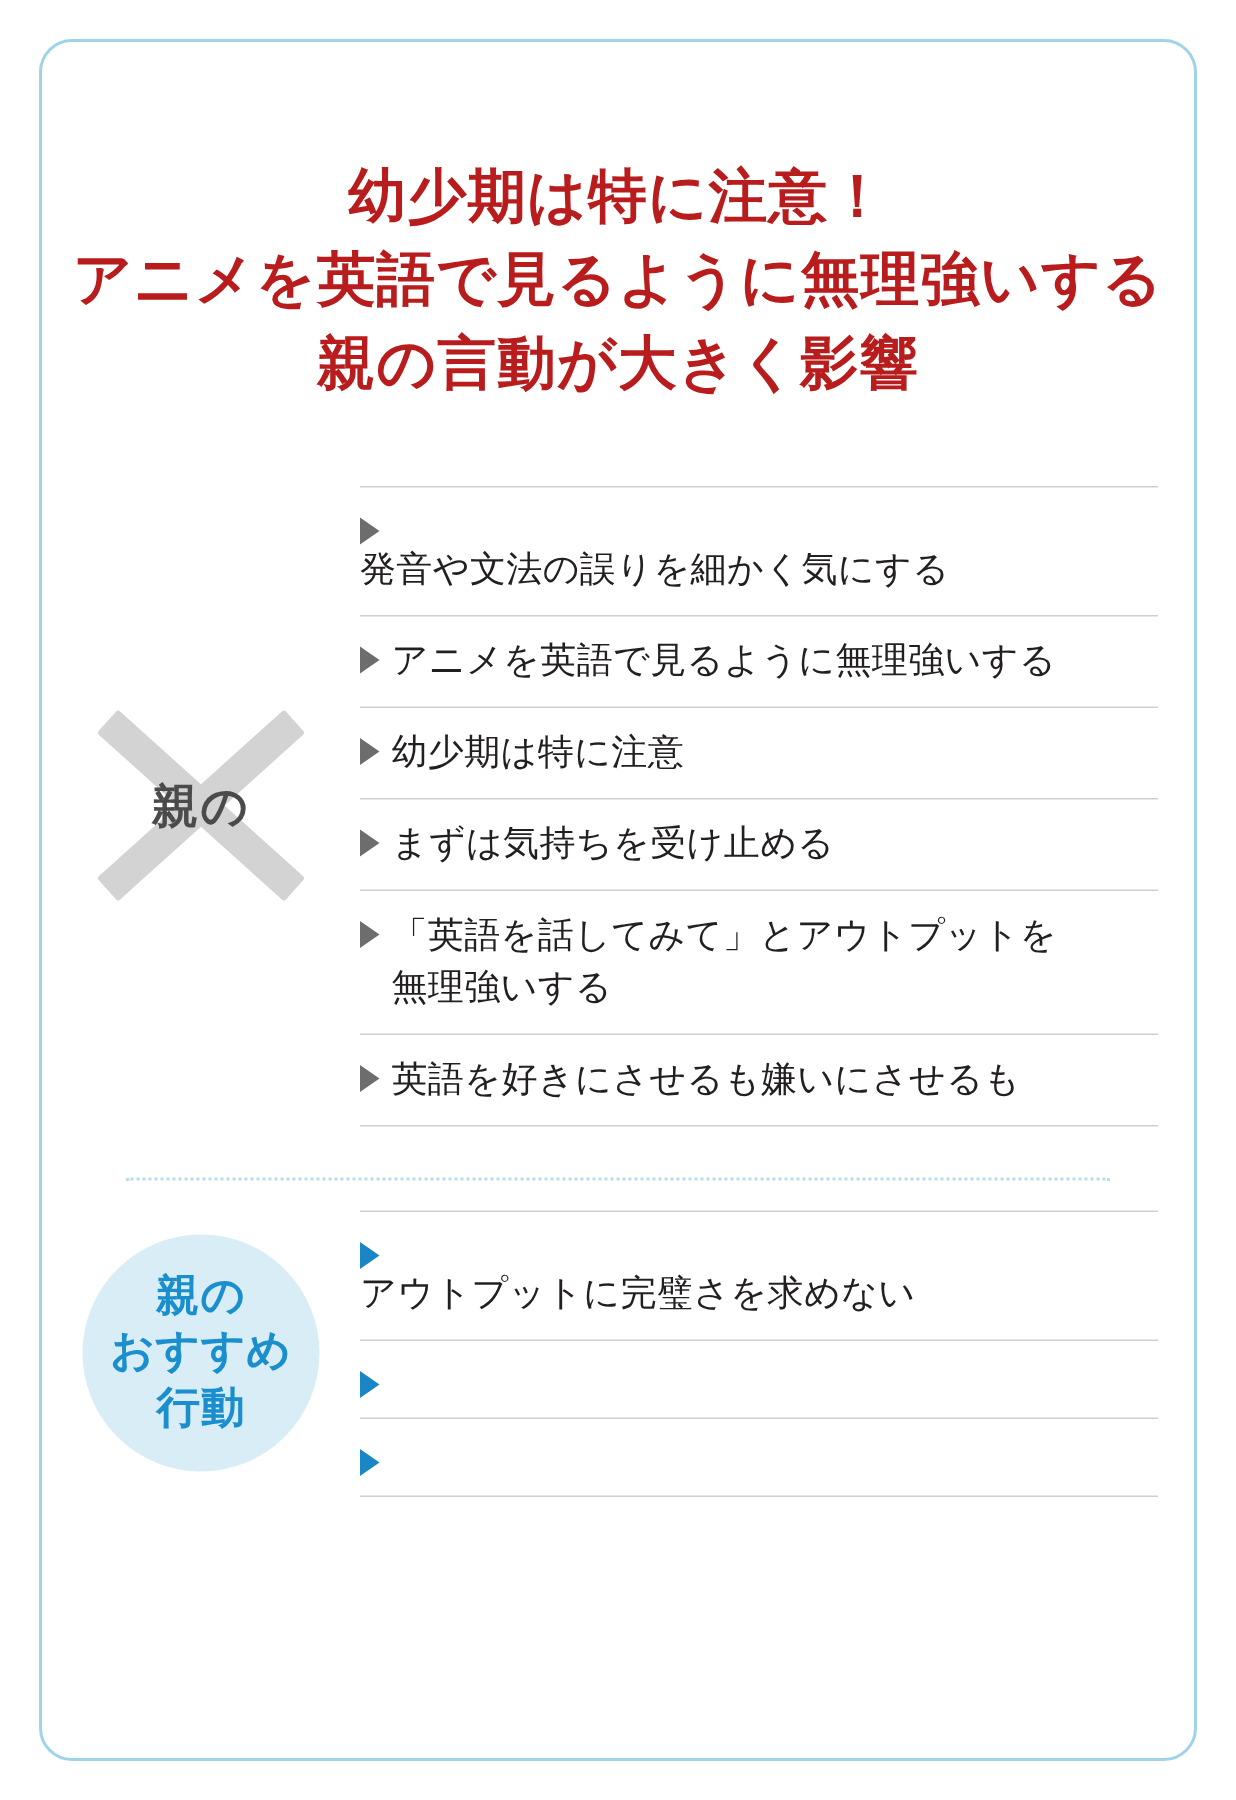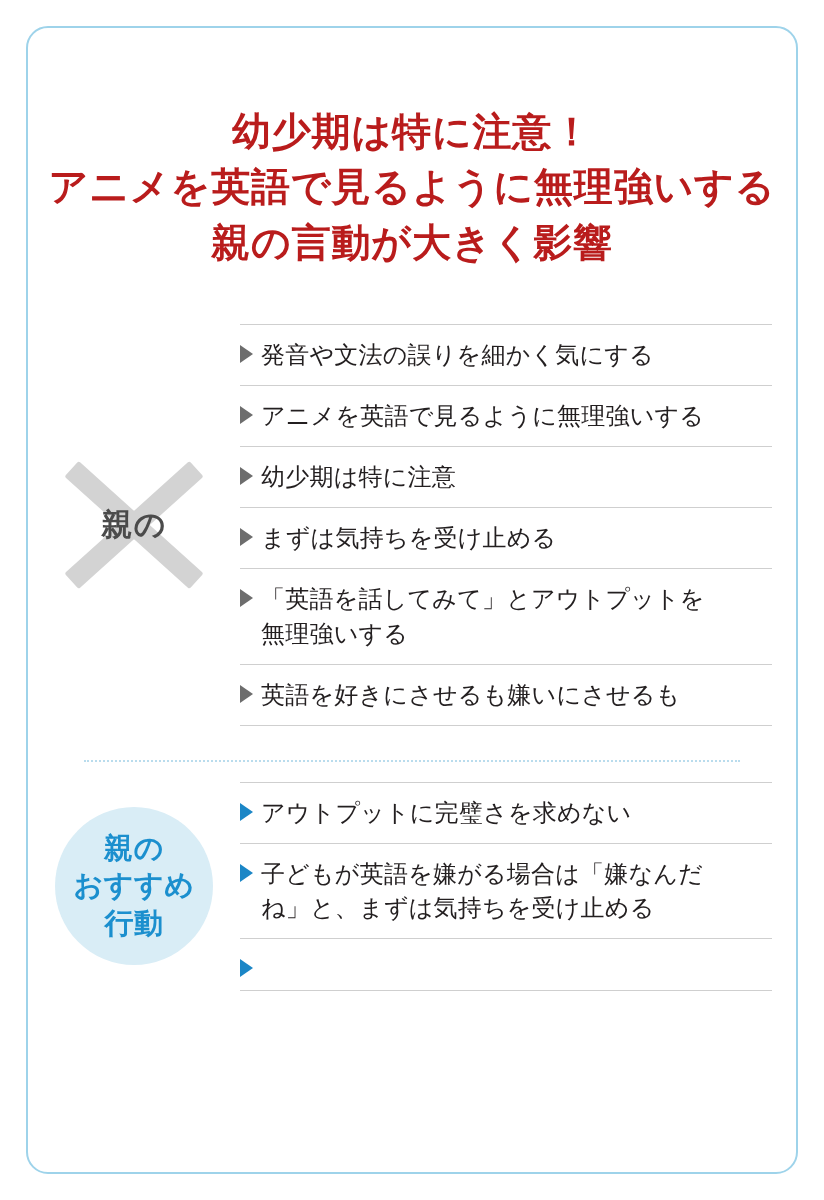--- a/index.html
+++ b/index.html
@@ -111,21 +111,21 @@
     flex: 1 1 auto;
     padding-right: 24px;
   }
   .row {
     display: flex;
     align-items: flex-start;
     border-bottom: 1px solid #cfcfcf;
     padding: 13px 0 13px 0;
   }
   .row:last-child { border-bottom: 1px solid #cfcfcf; }
-  .row.first { border-top: 1px solid #cfcfcf; }
+  .row.first { border-top: 1px solid #cfcfcf; flex-direction: column; }
 
   .marker {
     flex: 0 0 auto;
     margin: 7px 8px 0 0;
     width: 0;
     height: 0;
     border-left: 13px solid #6d6d6d;
     border-top: 9px solid transparent;
     border-bottom: 9px solid transparent;
   }
@@ -208,21 +208,20 @@
         </div>
       </div>
     </div>
     <div class="list">
       <div class="row first">
         <span class="marker blue"></span>
         <span class="row-text">アウトプットに完璧さを求めない</span>
       </div>
       <div class="row">
         <span class="marker blue"></span>
-        <span class="row-text">子どもが英語を嫌がる場合は「嫌なんだ<br>ね」と、まずは気持ちを受け止める</span>
       </div>
       <div class="row">
         <span class="marker blue"></span>
       </div>
     </div>
   </div>
 
 </div>
 
 </body></html>

